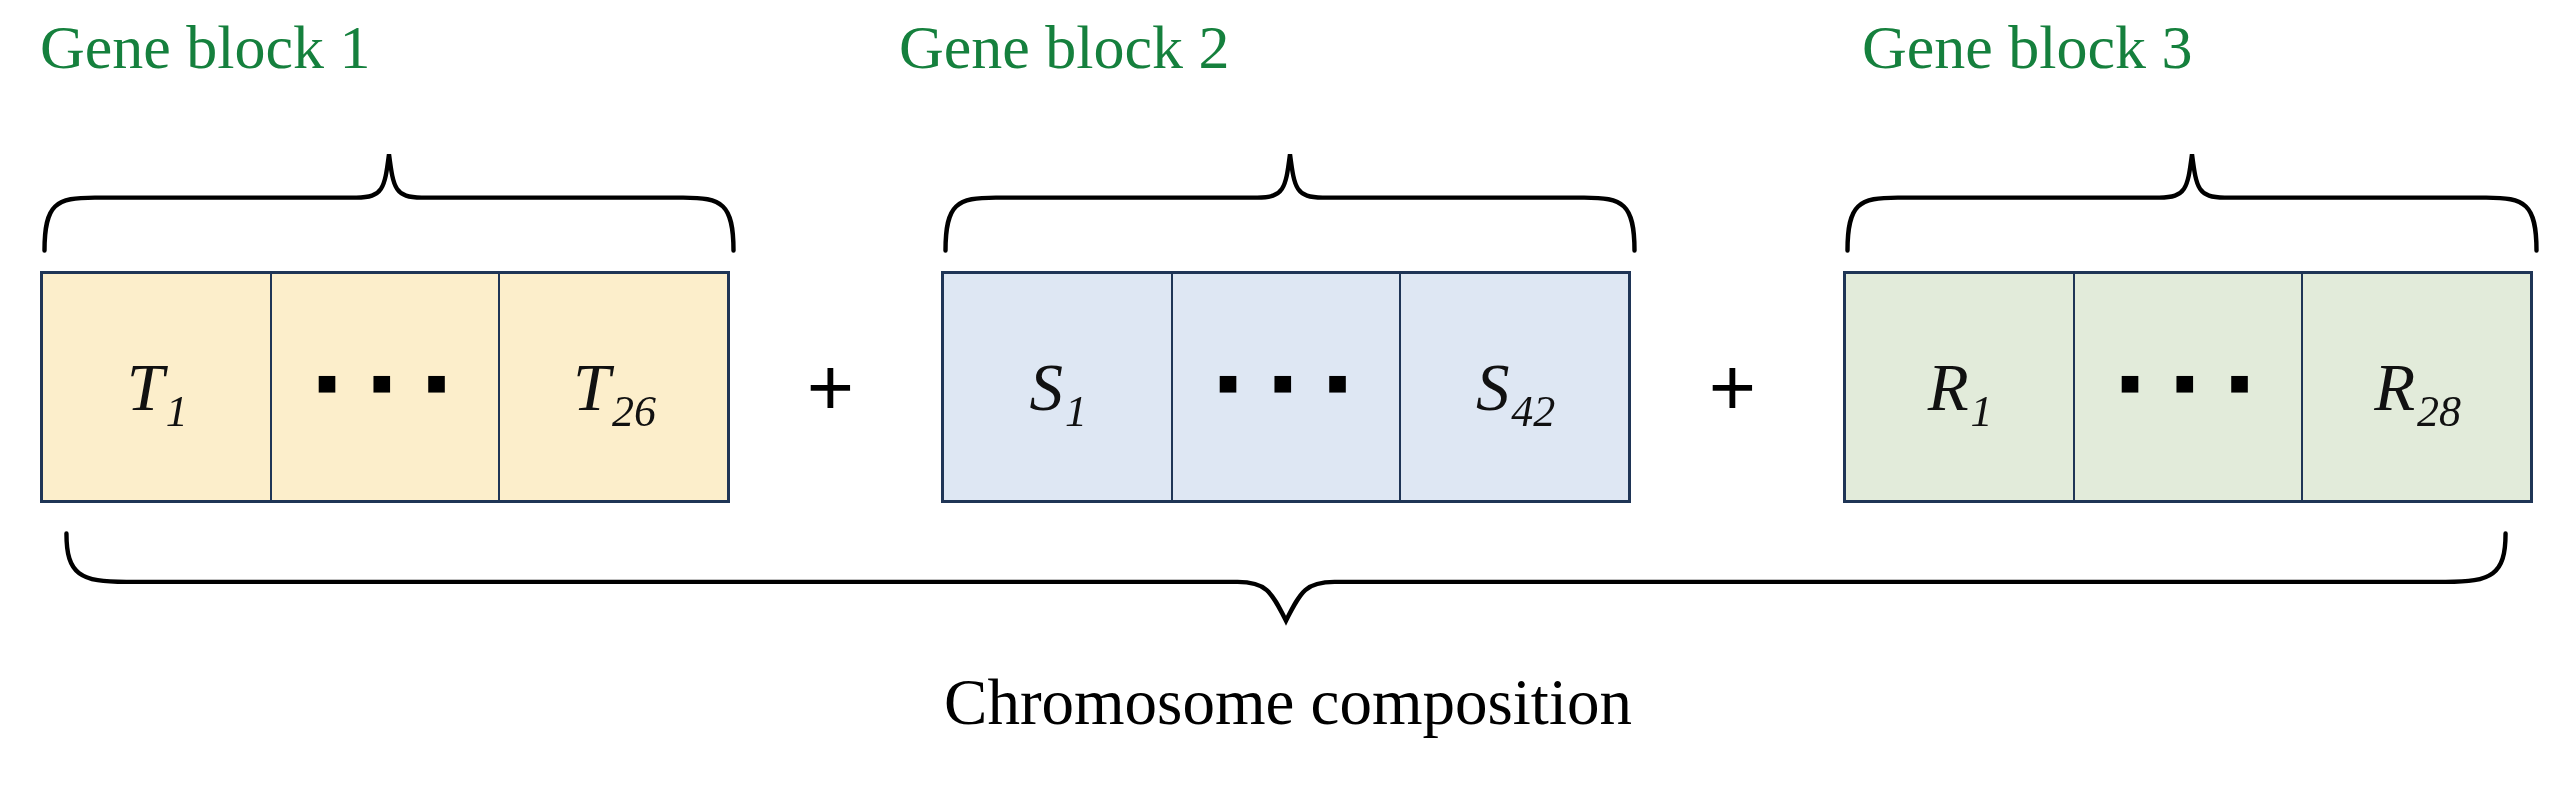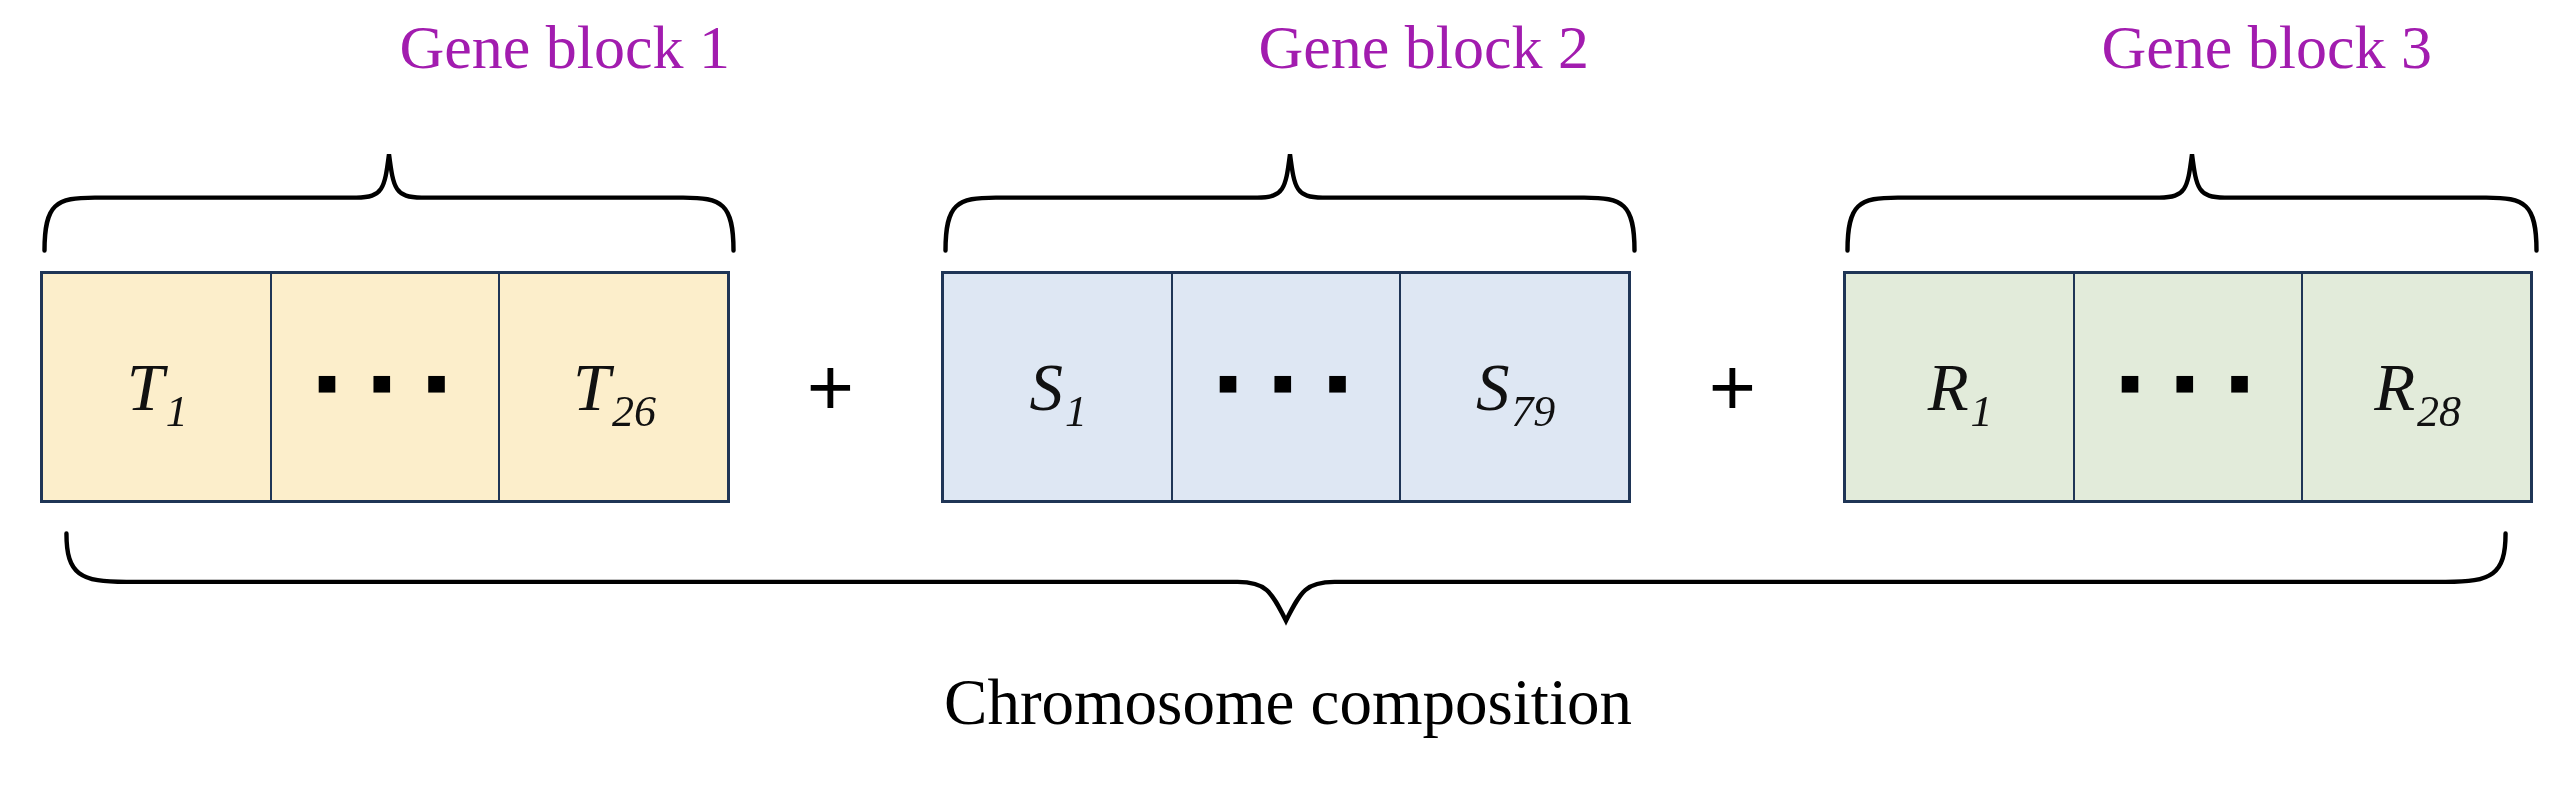--- a/index.html
+++ b/index.html
@@ -15,23 +15,23 @@
     width: 2576px;
     height: 796px;
     background: #ffffff;
     overflow: hidden;
   }
 
   
   .brace-label {
     position: absolute;
     font-size: 62px;
-    color: #a21caf;
+    color: #15803d;
     white-space: nowrap;
-    text-align: right;
+    text-align: left;
     line-height: 1;
   }
 
   
   .brace {
     position: absolute;
   }
   .brace path {
     fill: none;
     stroke: #000000;
@@ -116,21 +116,21 @@
 </style>
 </head>
 <body>
 
 <div id="canvas">
 
   <div class="brace-label" style="left:40px; width:690px; top:16px;">Gene block 1</div>
 
   <div class="brace-label" style="left:899px; width:690px; top:16px;">Gene block 2</div>
 
-  <div class="brace-label" style="left:1742px; width:690px; top:16px;">Gene block 3</div>
+  <div class="brace-label" style="left:1862px; width:690px; top:16px;">Gene block 3</div>
 
   <svg class="brace" style="left:40px; top:149px;" width="698" height="106" viewBox="0 0 790 120">
     <path d="M 5,115
              C 5,62 18,55 62,55
              L 358,55
              C 388,55 390,45 395,6
              C 400,45 402,55 432,55
              L 728,55
              C 772,55 785,62 785,115"></path>
   </svg>
@@ -181,21 +181,21 @@
           <span>S</span>
           <span class="sub">1</span>
         </span>
     </div>
     <div class="cell">
       <span class="cell-ellipsis">▪ ▪ ▪</span>
     </div>
     <div class="cell">
       <span class="cell-label">
           <span>S</span>
-          <span class="sub">79</span>
+          <span class="sub">42</span>
         </span>
     </div>
   </div>
 
   <div class="plus" style="left:1684px; width:97px;">+</div>
 
   <div class="block block-green" style="left:1843px; width:690px;">
     <div class="cell">
       <span class="cell-label">
           <span>R</span>

